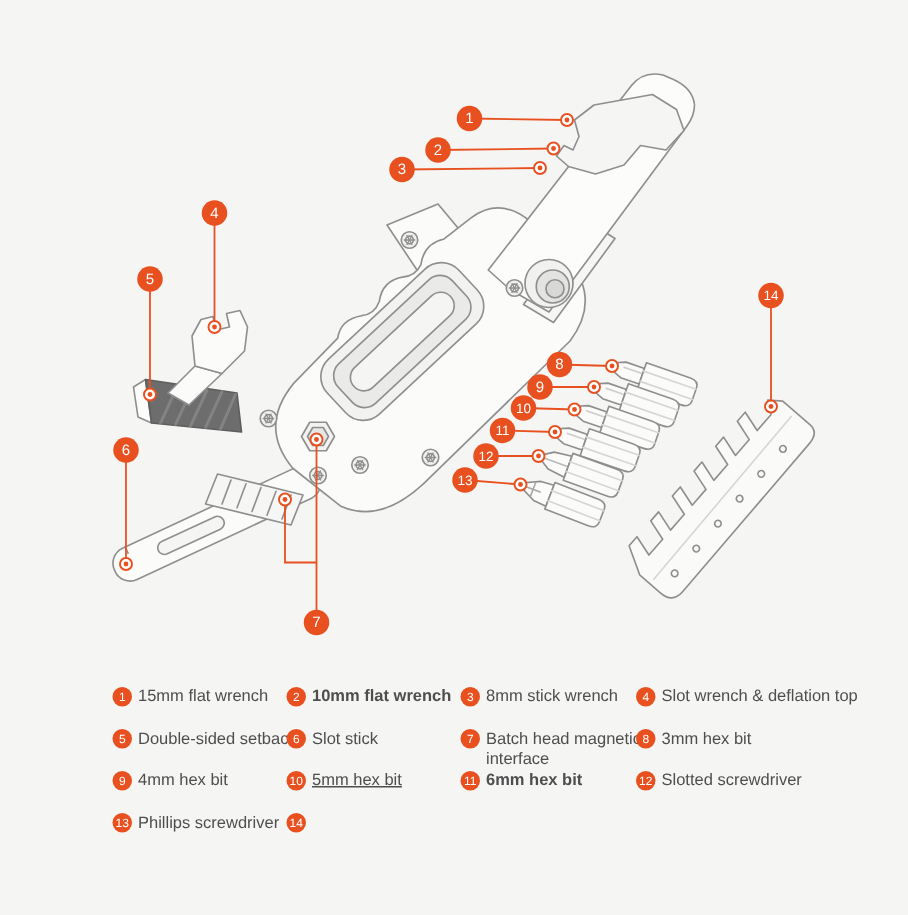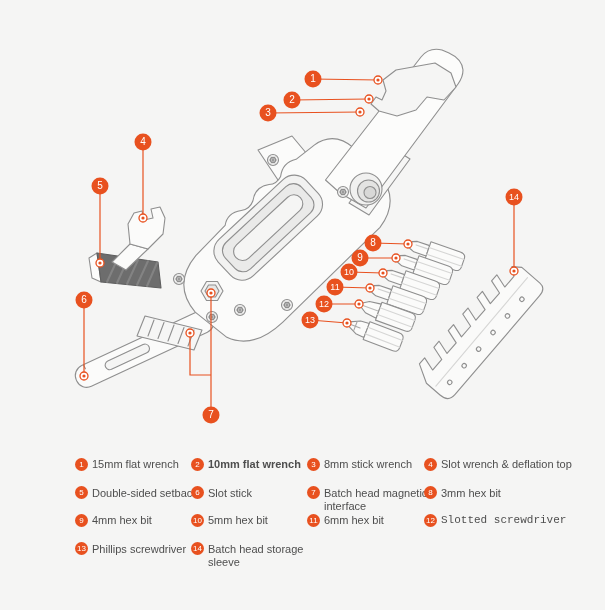--- a/index.html
+++ b/index.html
@@ -336,32 +336,31 @@
       <div class="legend-item" style="left: 424px; top: 486px;">
         <span class="lnum">8</span>
         <span class="llabel" style="max-width: 175px;">3mm hex bit</span>
       </div>
       <div class="legend-item" style="left: 75px; top: 513.5px;">
         <span class="lnum">9</span>
         <span class="llabel" style="max-width: 118px;">4mm hex bit</span>
       </div>
       <div class="legend-item" style="left: 191px; top: 513.5px;">
         <span class="lnum">10</span>
-        <span class="llabel" style="max-width: 130px;">5mm hex bit</span>
+        <span class="llabel" style="max-width: 130px; text-decoration: underline;">5mm hex bit</span>
       </div>
       <div class="legend-item" style="left: 307px; top: 513.5px;">
         <span class="lnum">11</span>
-        <span class="llabel" style="max-width: 108px;">6mm hex bit</span>
+        <span class="llabel" style="max-width: 108px; font-weight: bold;">6mm hex bit</span>
       </div>
       <div class="legend-item" style="left: 424px; top: 513.5px;">
         <span class="lnum">12</span>
-        <span class="llabel" style="max-width: 175px; font-family: Liberation Mono, monospace;">Slotted screwdriver</span>
+        <span class="llabel" style="max-width: 175px;">Slotted screwdriver</span>
       </div>
       <div class="legend-item" style="left: 75px; top: 542px;">
         <span class="lnum">13</span>
         <span class="llabel" style="max-width: 118px;">Phillips screwdriver</span>
       </div>
       <div class="legend-item" style="left: 191px; top: 542px;">
         <span class="lnum">14</span>
-        <span class="llabel" style="max-width: 130px;">Batch head storage sleeve</span>
       </div>
     </div>
 </div>
 
 </body></html>

